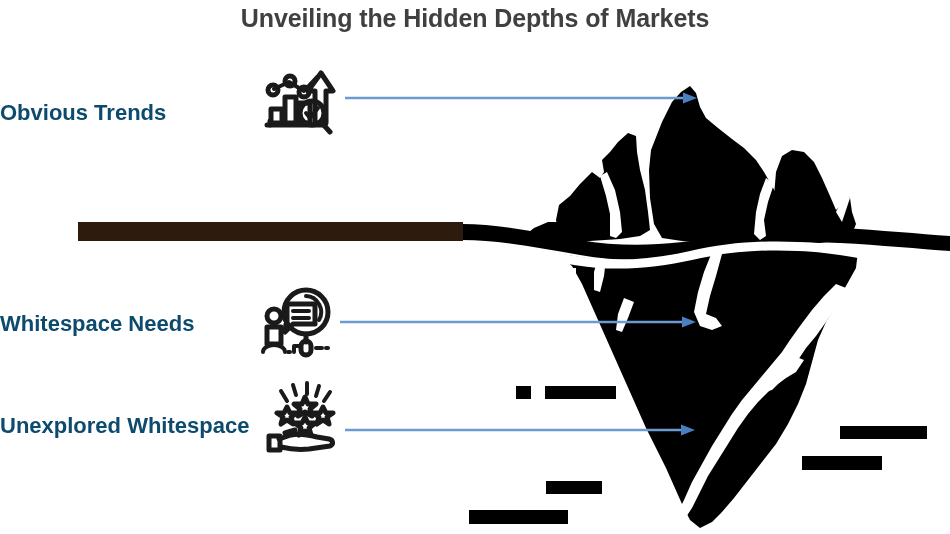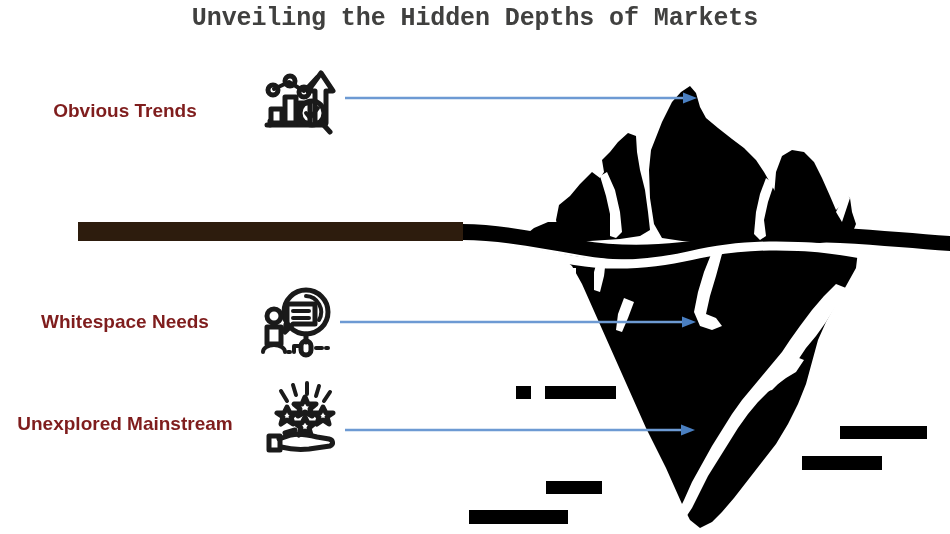--- a/index.html
+++ b/index.html
@@ -27,29 +27,29 @@
   .title {
     position: absolute;
     left: 0;
     top: 4px;
     width: 950px;
     text-align: center;
     font-size: 25px;
     font-weight: bold;
     color: #40403f;
     letter-spacing: -0.1px;
-    font-family: Liberation Mono, monospace;
+    font-family: Liberation Sans, sans-serif;
   }
   
   .label {
     position: absolute;
-    text-align: center;
-    font-size: 19px;
+    text-align: left;
+    font-size: 22px;
     font-weight: bold;
-    color: #7f1d1d;
+    color: #0c4a6e;
     white-space: nowrap;
     font-family: "Liberation Sans", sans-serif;
   }
   #label-0 { left: 0px;  top: 100px; width: 250px; }
   #label-1 { left: 0px;  top: 311px; width: 250px; }
   #label-2 { left: 0px;  top: 413px; width: 250px; }
 
   .icon-box {
     position: absolute;
     width: 80px;
@@ -255,21 +255,21 @@
     <path class="ico-thin" d="M35,66 L35,60 L41,60"></path>
     <path class="ico-thin" d="M57,62 L63,62"></path>
     <path class="ico-thin" d="M67,62 L69,62"></path>
   </svg>
 
   <svg class="arrow-svg" id="arrow-1" viewBox="0 0 356 20" xmlns="http://www.w3.org/2000/svg">
     <line x1="0" y1="10" x2="346" y2="10" stroke="#6d9ad3" stroke-width="2.6"></line>
     <path d="M356,10 L342,4.5 L342,15.5 Z" fill="#4a7fc1"></path>
   </svg>
 
-  <div class="label" id="label-2">Unexplored Mainstream</div>
+  <div class="label" id="label-2">Unexplored Whitespace</div>
 
   <svg class="icon-box" id="icon-2" viewBox="0 0 80 72" xmlns="http://www.w3.org/2000/svg">
 
     <path class="ico-thin" d="M18,10 L24,20"></path>
     <path class="ico-thin" d="M30,4 L33,14"></path>
     <path class="ico-thin" d="M44,2 L44,13"></path>
     <path class="ico-thin" d="M56,5 L53,15"></path>
     <path class="ico-thin" d="M67,11 L61,20"></path>
 
     <path class="ico-stroke" d="M42,16 L45,23 L53,23 L47,28 L49,35 L42,31 L35,35 L37,28 L31,23 L39,23 Z"></path>

